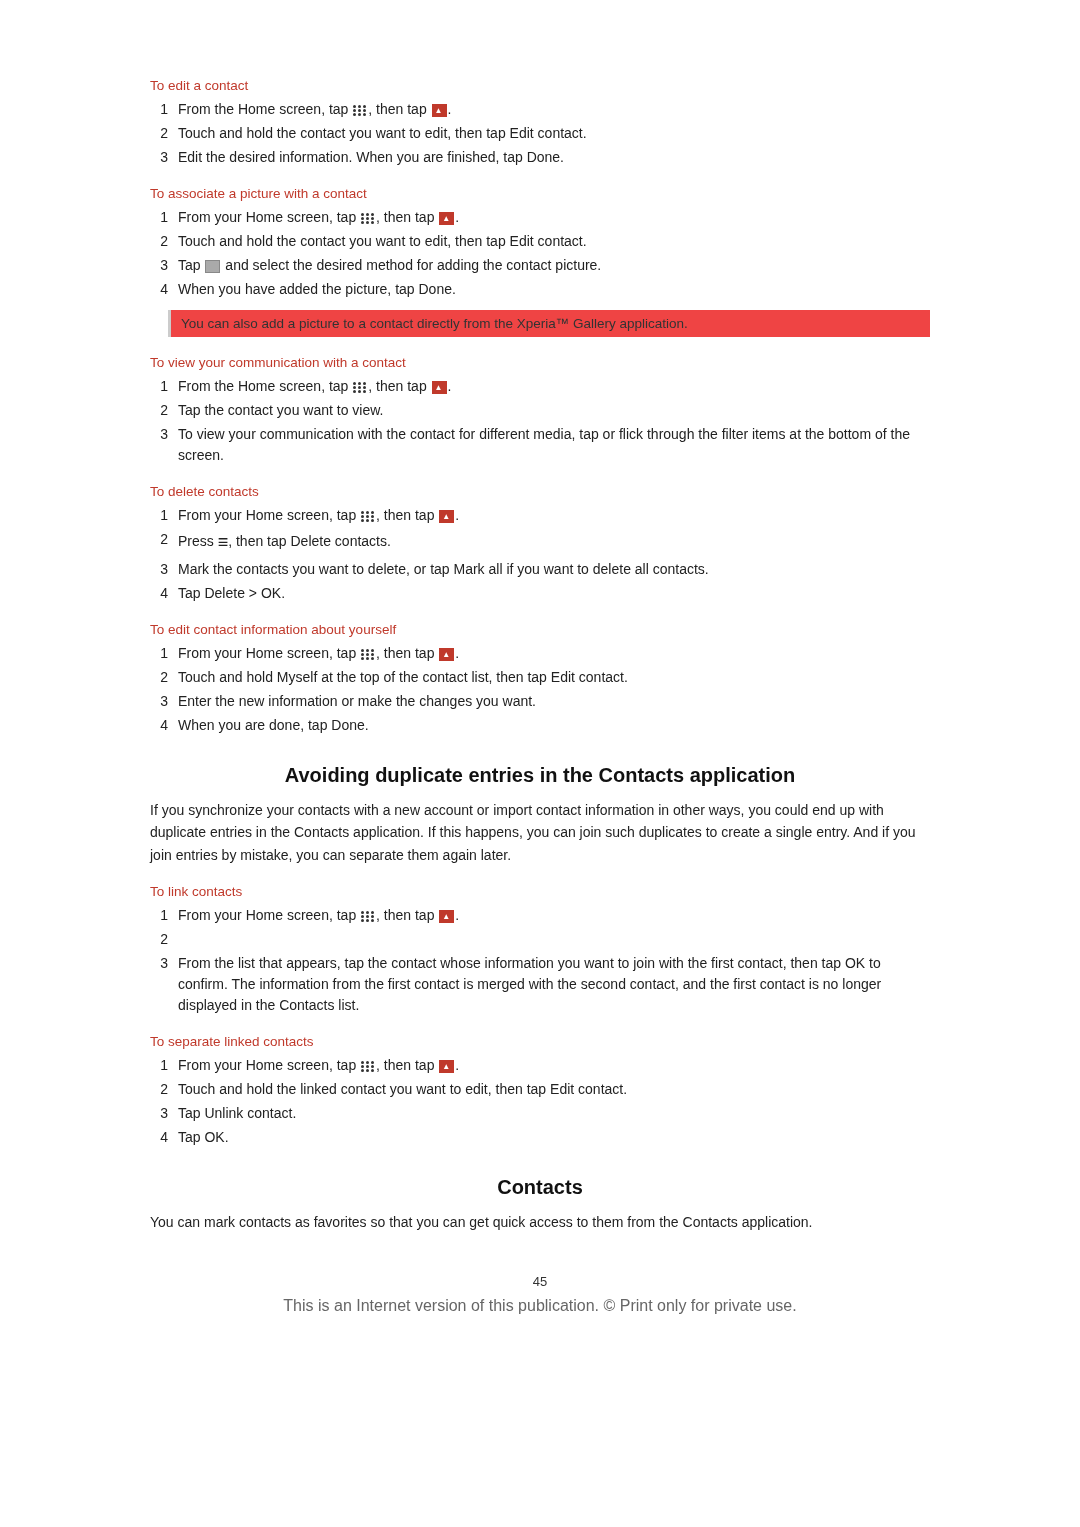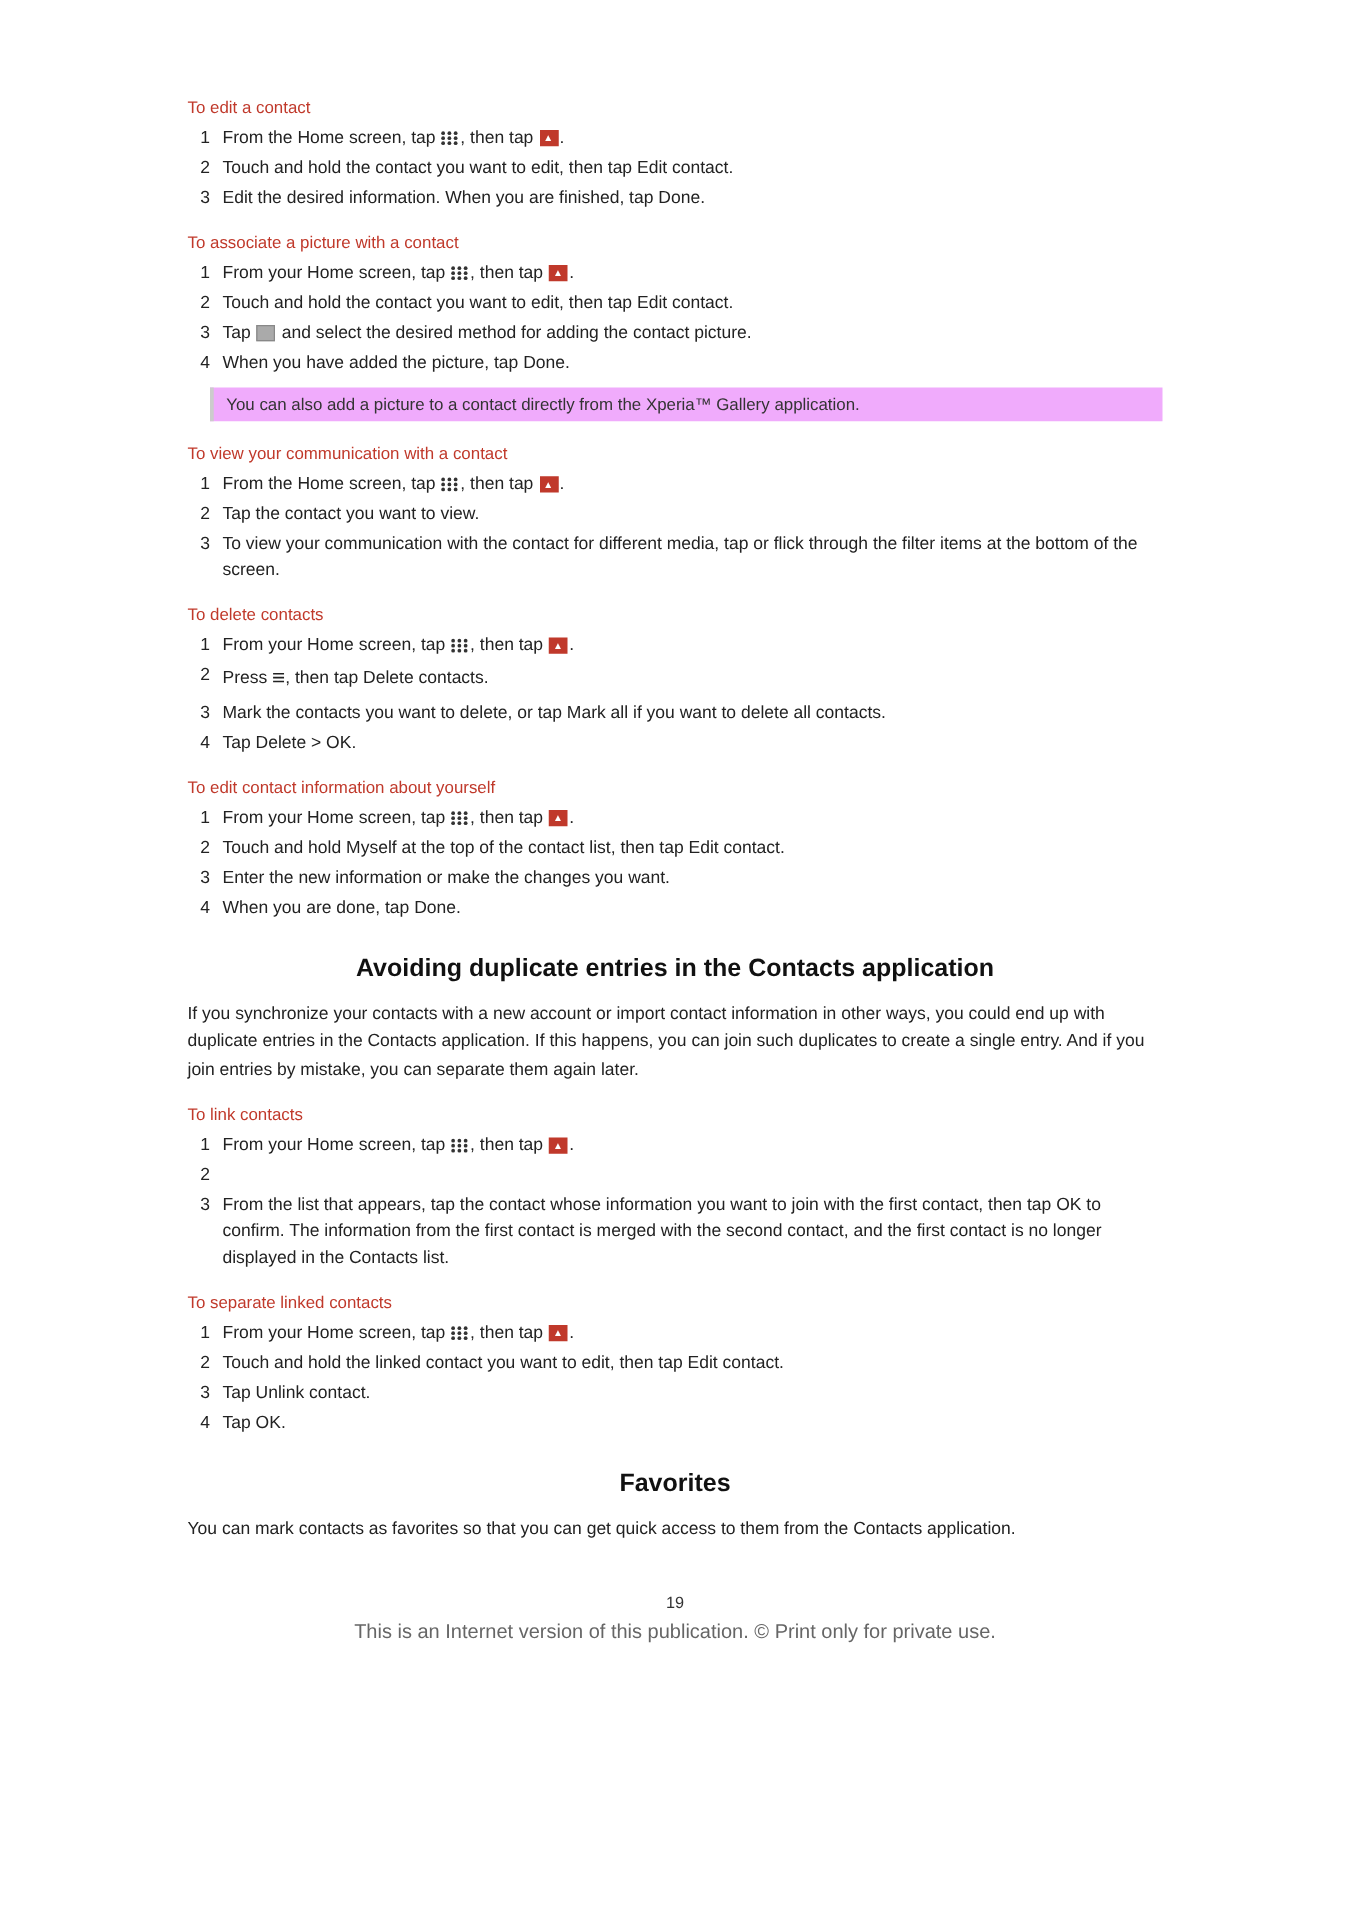--- a/index.html
+++ b/index.html
@@ -40,21 +40,21 @@
       text-align: right;
       flex-shrink: 0;
     }
     .bold { font-weight: normal; }
     .note-box {
       border-left: 3px solid #ccc;
       margin: 10px 0 10px 18px;
       padding: 6px 10px;
       font-size: 13.5px;
       color: #333;
-      background: #f0abfc;
+      background: #ef4444;
     }
     .section-title {
       font-size: 20px;
       font-weight: bold;
       text-align: center;
       margin: 28px 0 12px 0;
       color: #111;
     }
     .section-body {
       font-size: 14px;
@@ -334,19 +334,19 @@
         <span>Tap <span class="bold">Unlink contact</span>.</span>
       </li>
       <li>
         <span class="num">4</span>
         <span>Tap <span class="bold">OK</span>.</span>
       </li>
     </ol>
   </div>
 
   <div style="margin-top:28px;">
-    <p class="section-title">Favorites</p>
+    <p class="section-title">Contacts</p>
     <p class="section-body">You can mark contacts as favorites so that you can get quick access to them from the Contacts application.</p>
   </div>
 
-  <div class="page-num">19</div>
+  <div class="page-num">45</div>
   <div class="footer-text">This is an Internet version of this publication. © Print only for private use.</div>
 </div>
 
 </body></html>

